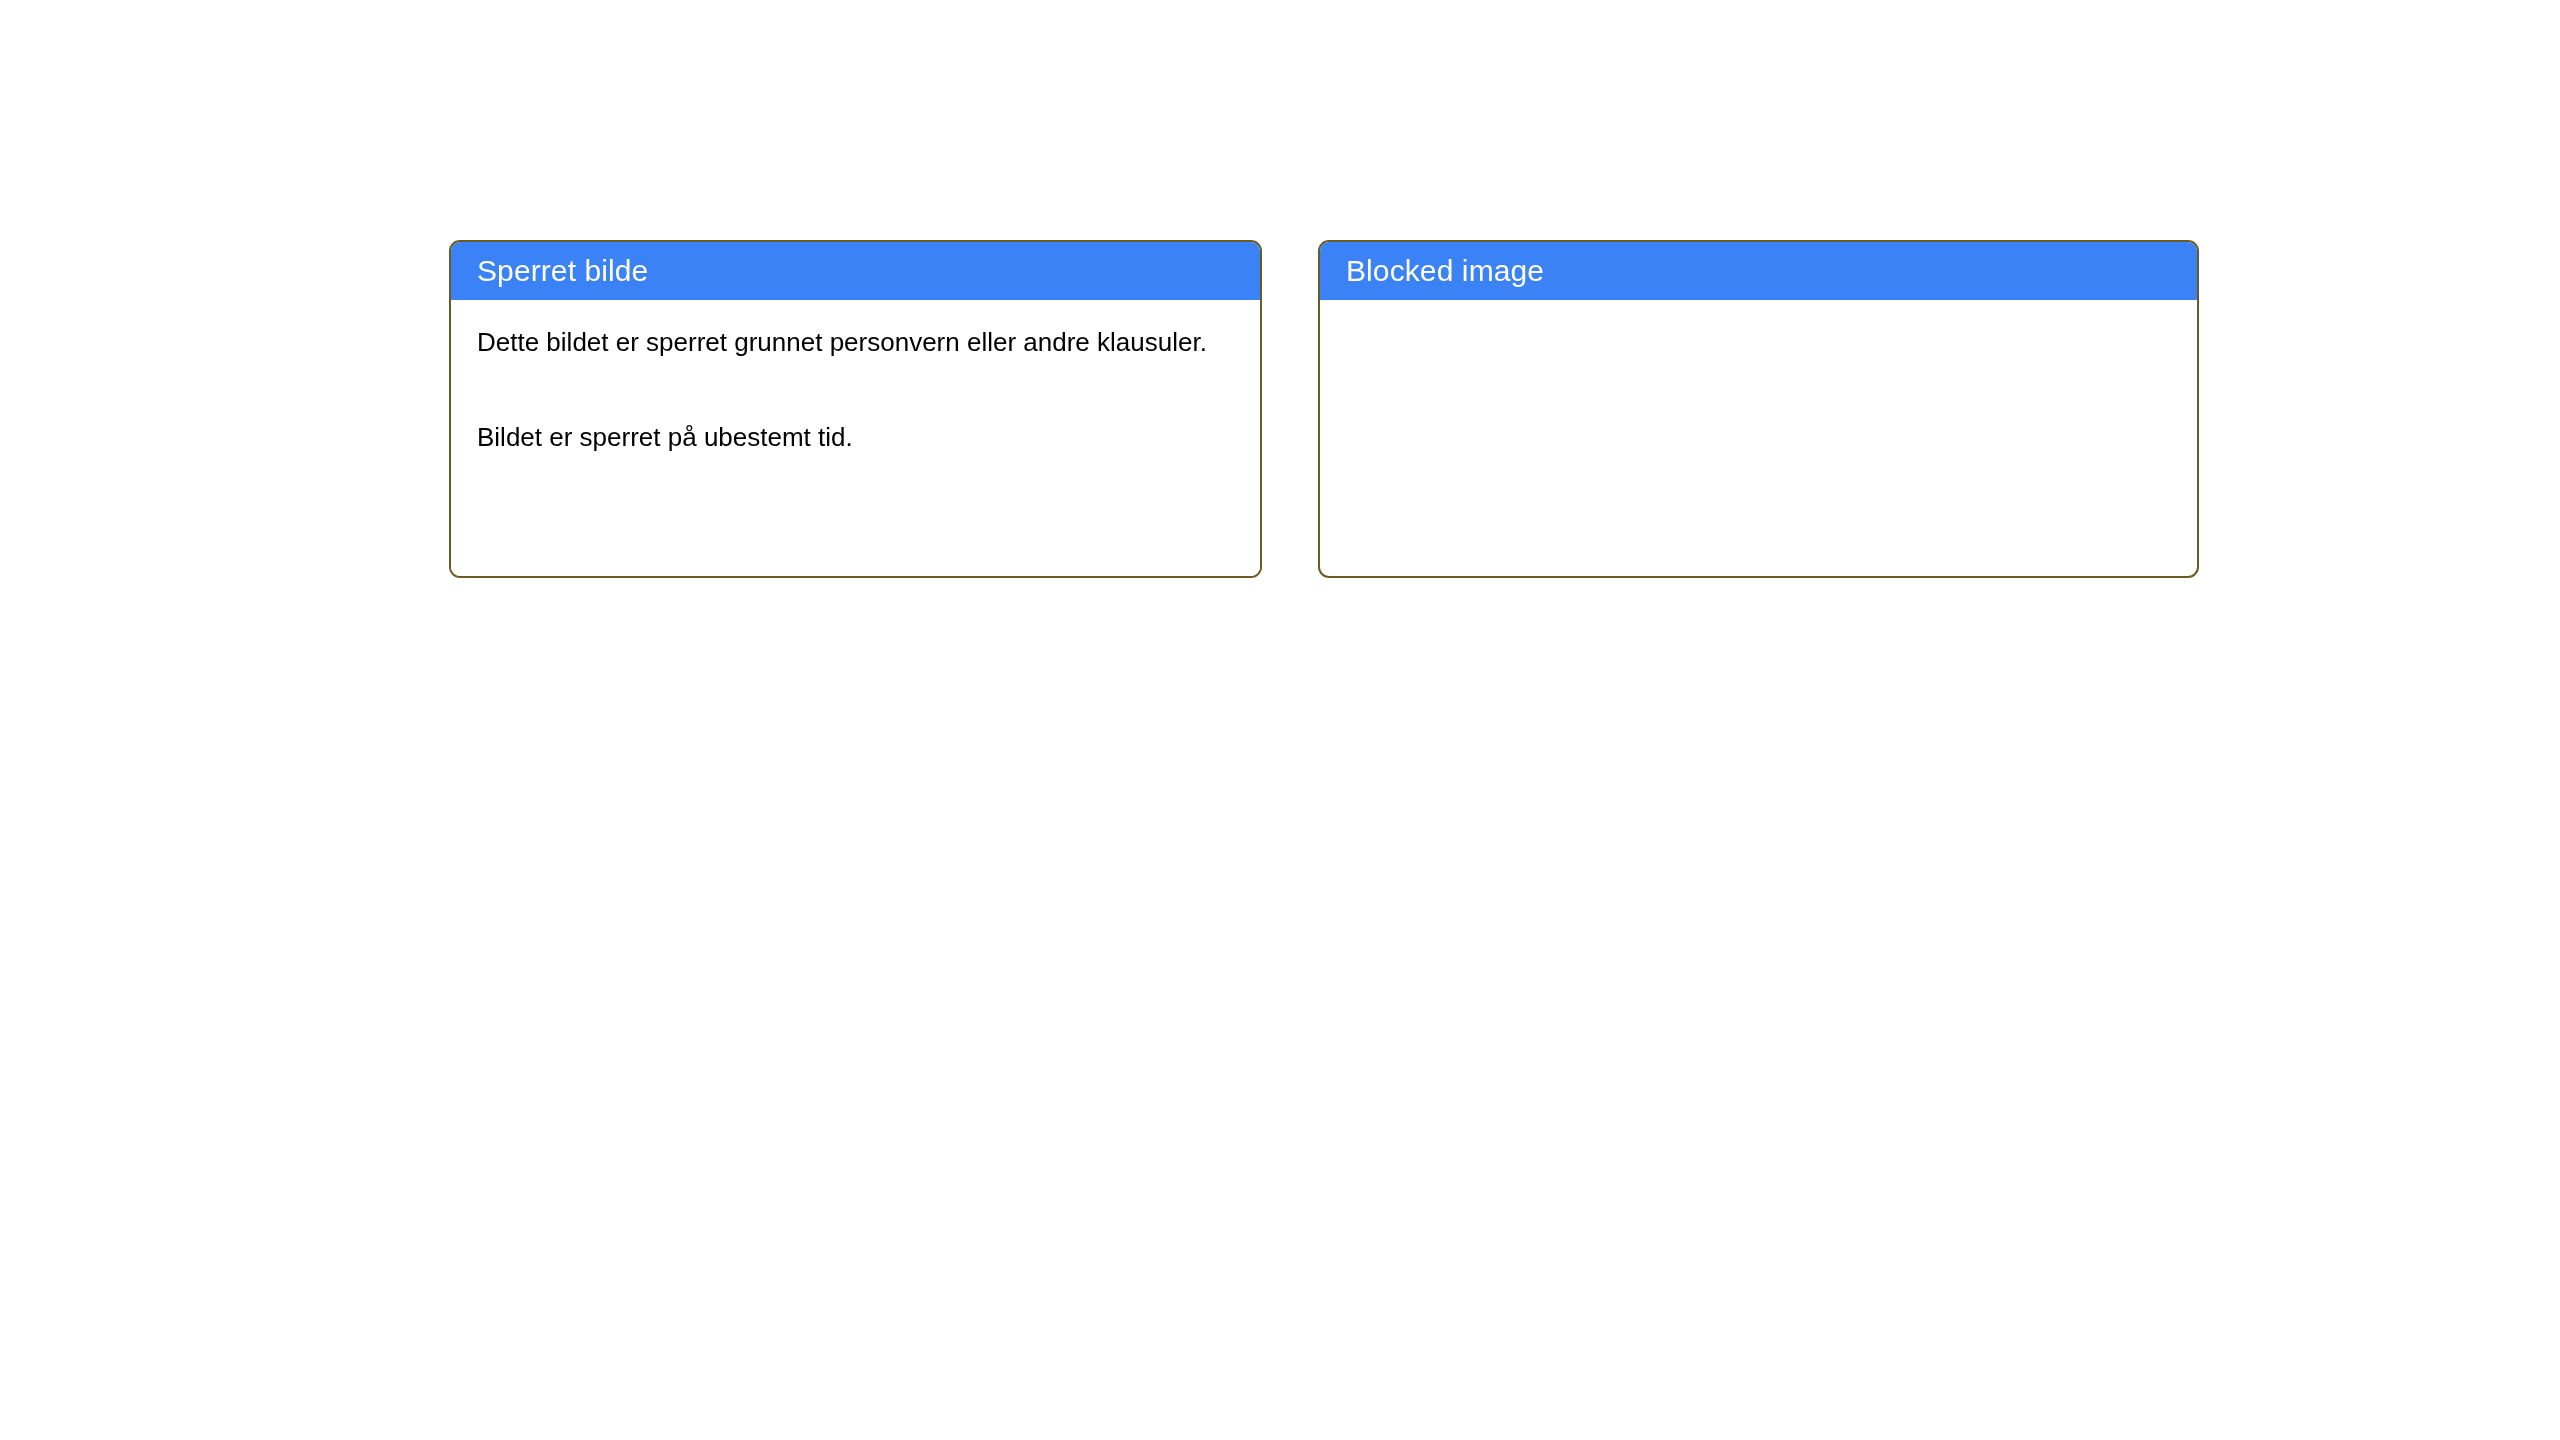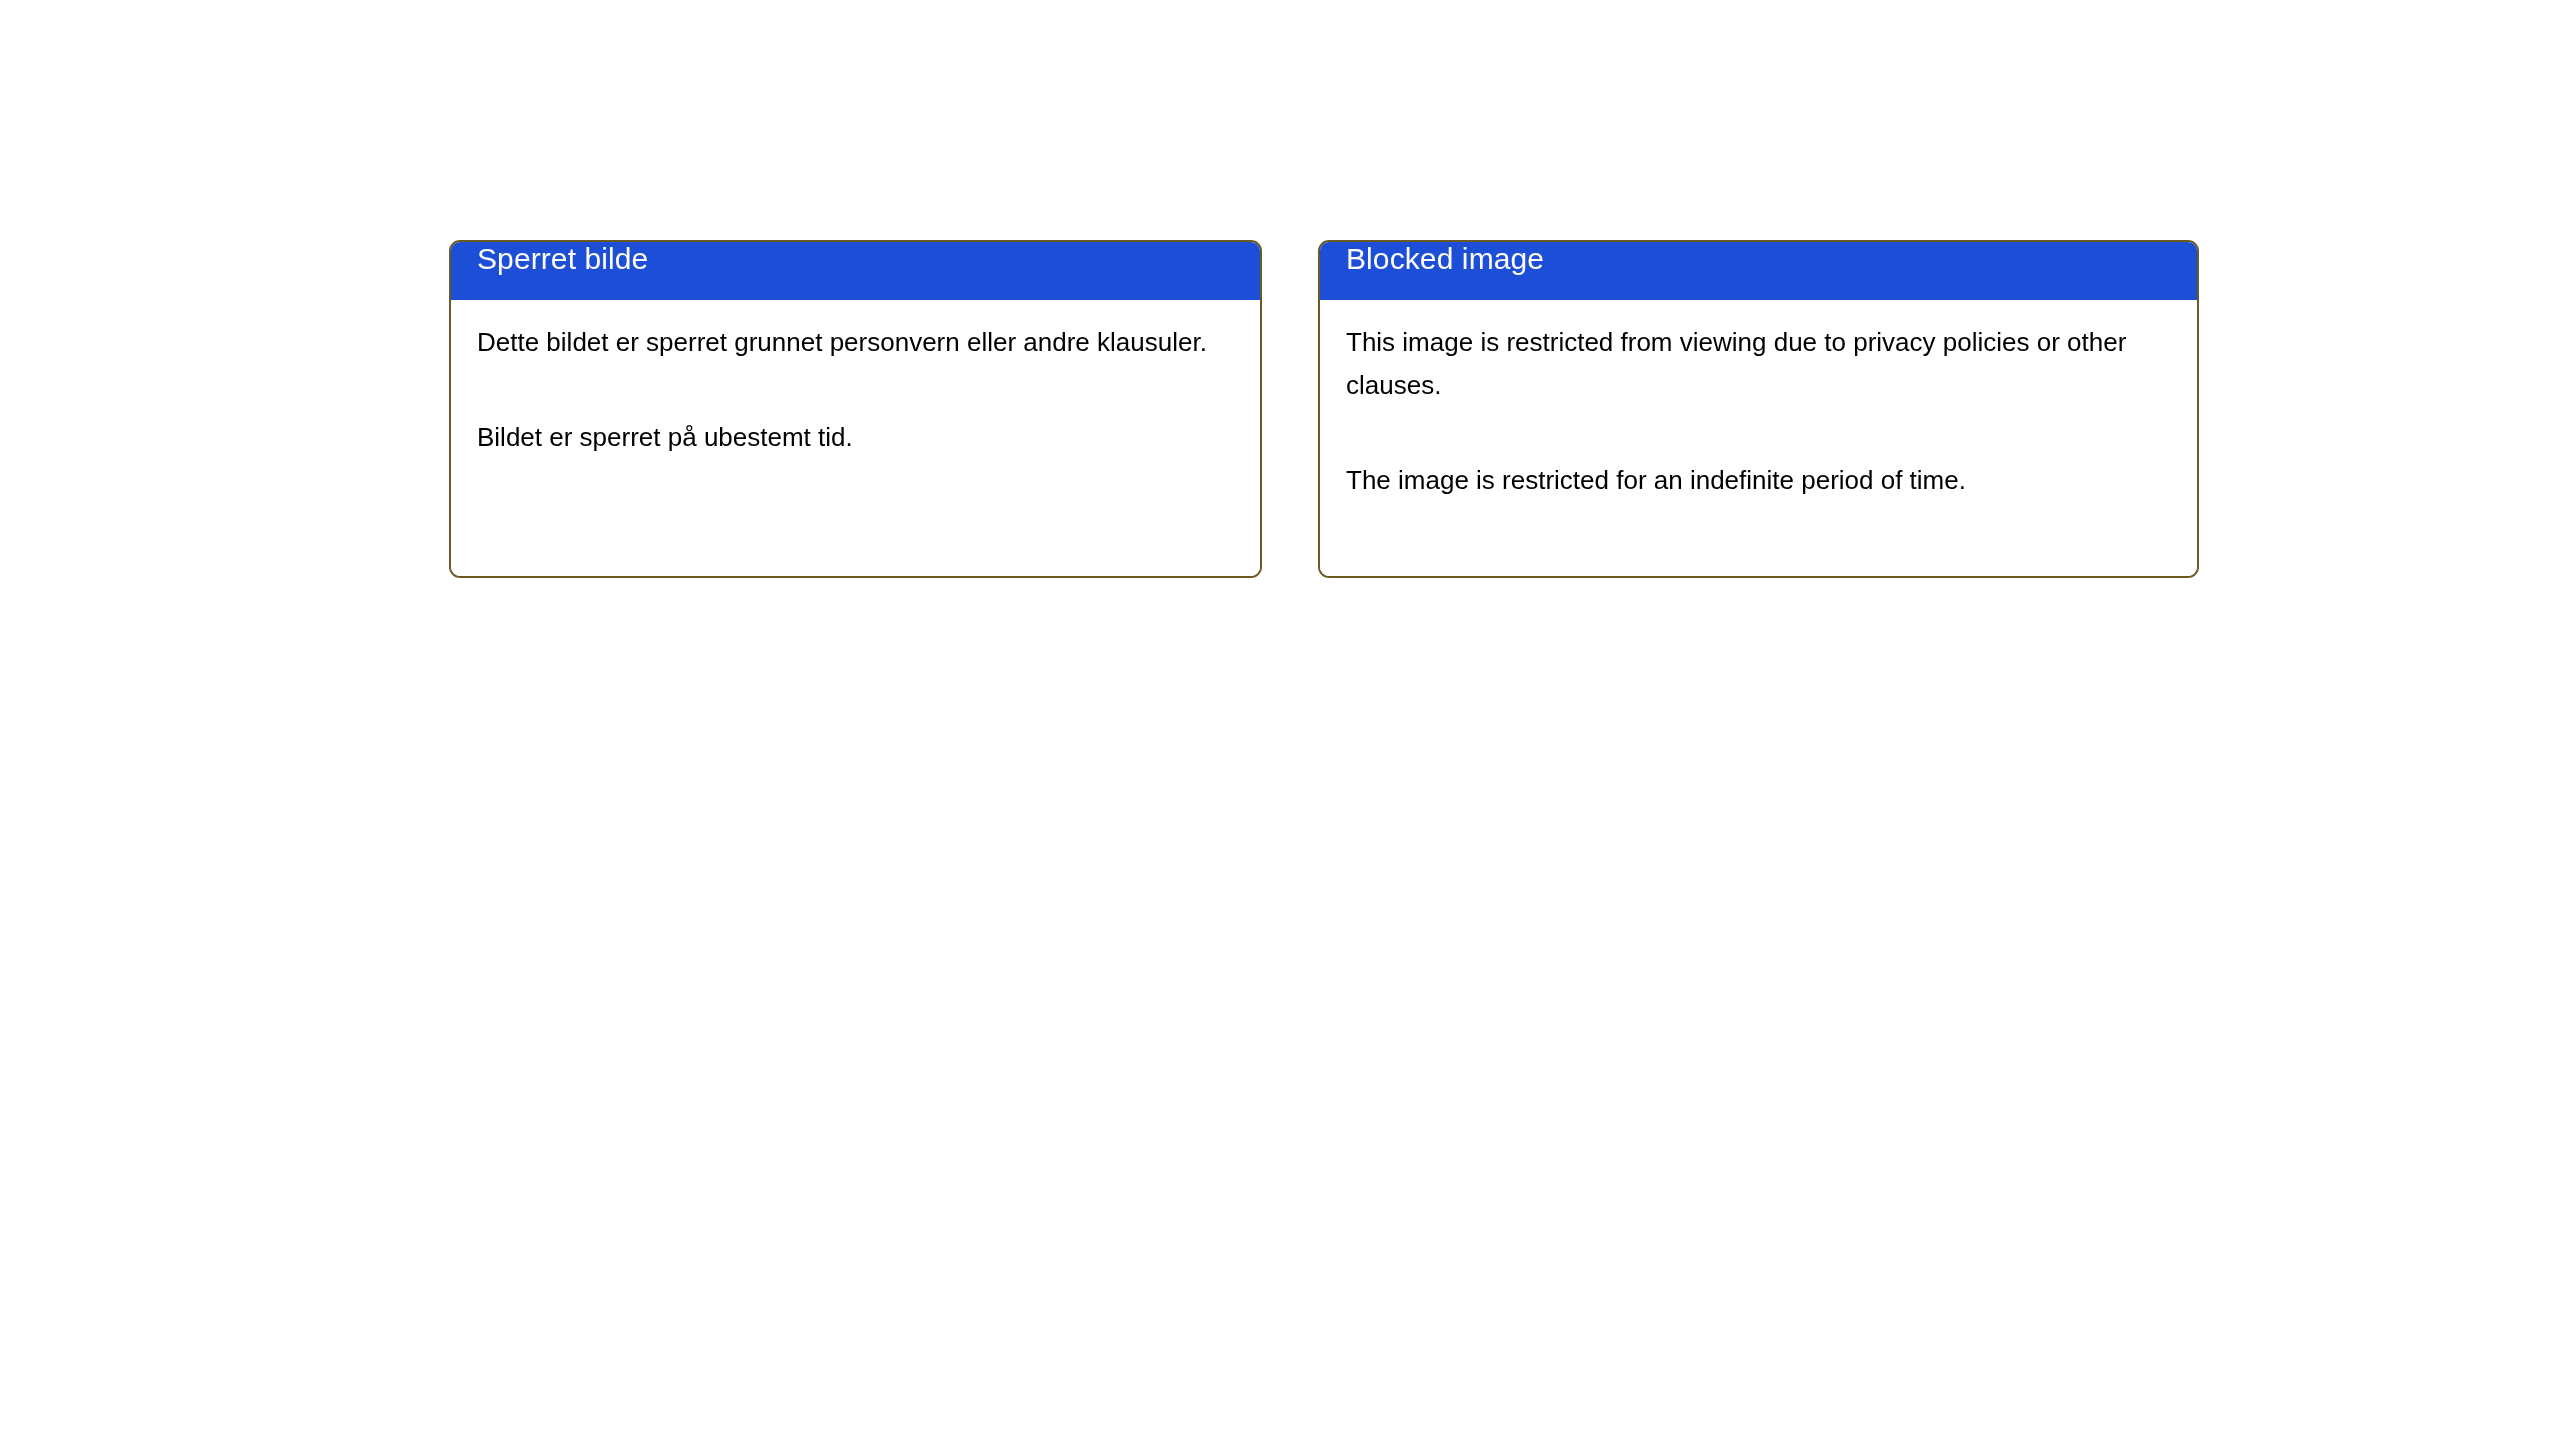--- a/index.html
+++ b/index.html
@@ -36,22 +36,23 @@
     overflow: hidden;
   }
 
   .notice-panel.norwegian { width: 813px; }
   .notice-panel.english   { width: 881px; }
 
   .panel-header {
     box-sizing: border-box;
     height: 58px;
     flex: 0 0 58px;
-    background: #1d4ed8;
+    background: #3b82f6;
     display: flex;
+    align-items: center;
     padding: 0 26px;
   }
 
   .panel-title {
     color: #fdfdf8;
     font-size: 30px;
     line-height: 34px;
     font-weight: 400;
     letter-spacing: 0.1px;
     white-space: nowrap;
@@ -88,19 +89,15 @@
     <div class="panel-body">
       <p class="panel-paragraph">Dette bildet er sperret grunnet personvern eller andre klausuler.</p>
       <p class="panel-paragraph">Bildet er sperret på ubestemt tid.</p>
     </div>
   </div>
 
   <div class="notice-panel english">
     <div class="panel-header">
       <span class="panel-title">Blocked image</span>
     </div>
-    <div class="panel-body">
-      <p class="panel-paragraph">This image is restricted from viewing due to privacy policies or other clauses.</p>
-      <p class="panel-paragraph">The image is restricted for an indefinite period of time.</p>
-    </div>
   </div>
 
 </div>
 
 </body></html>

